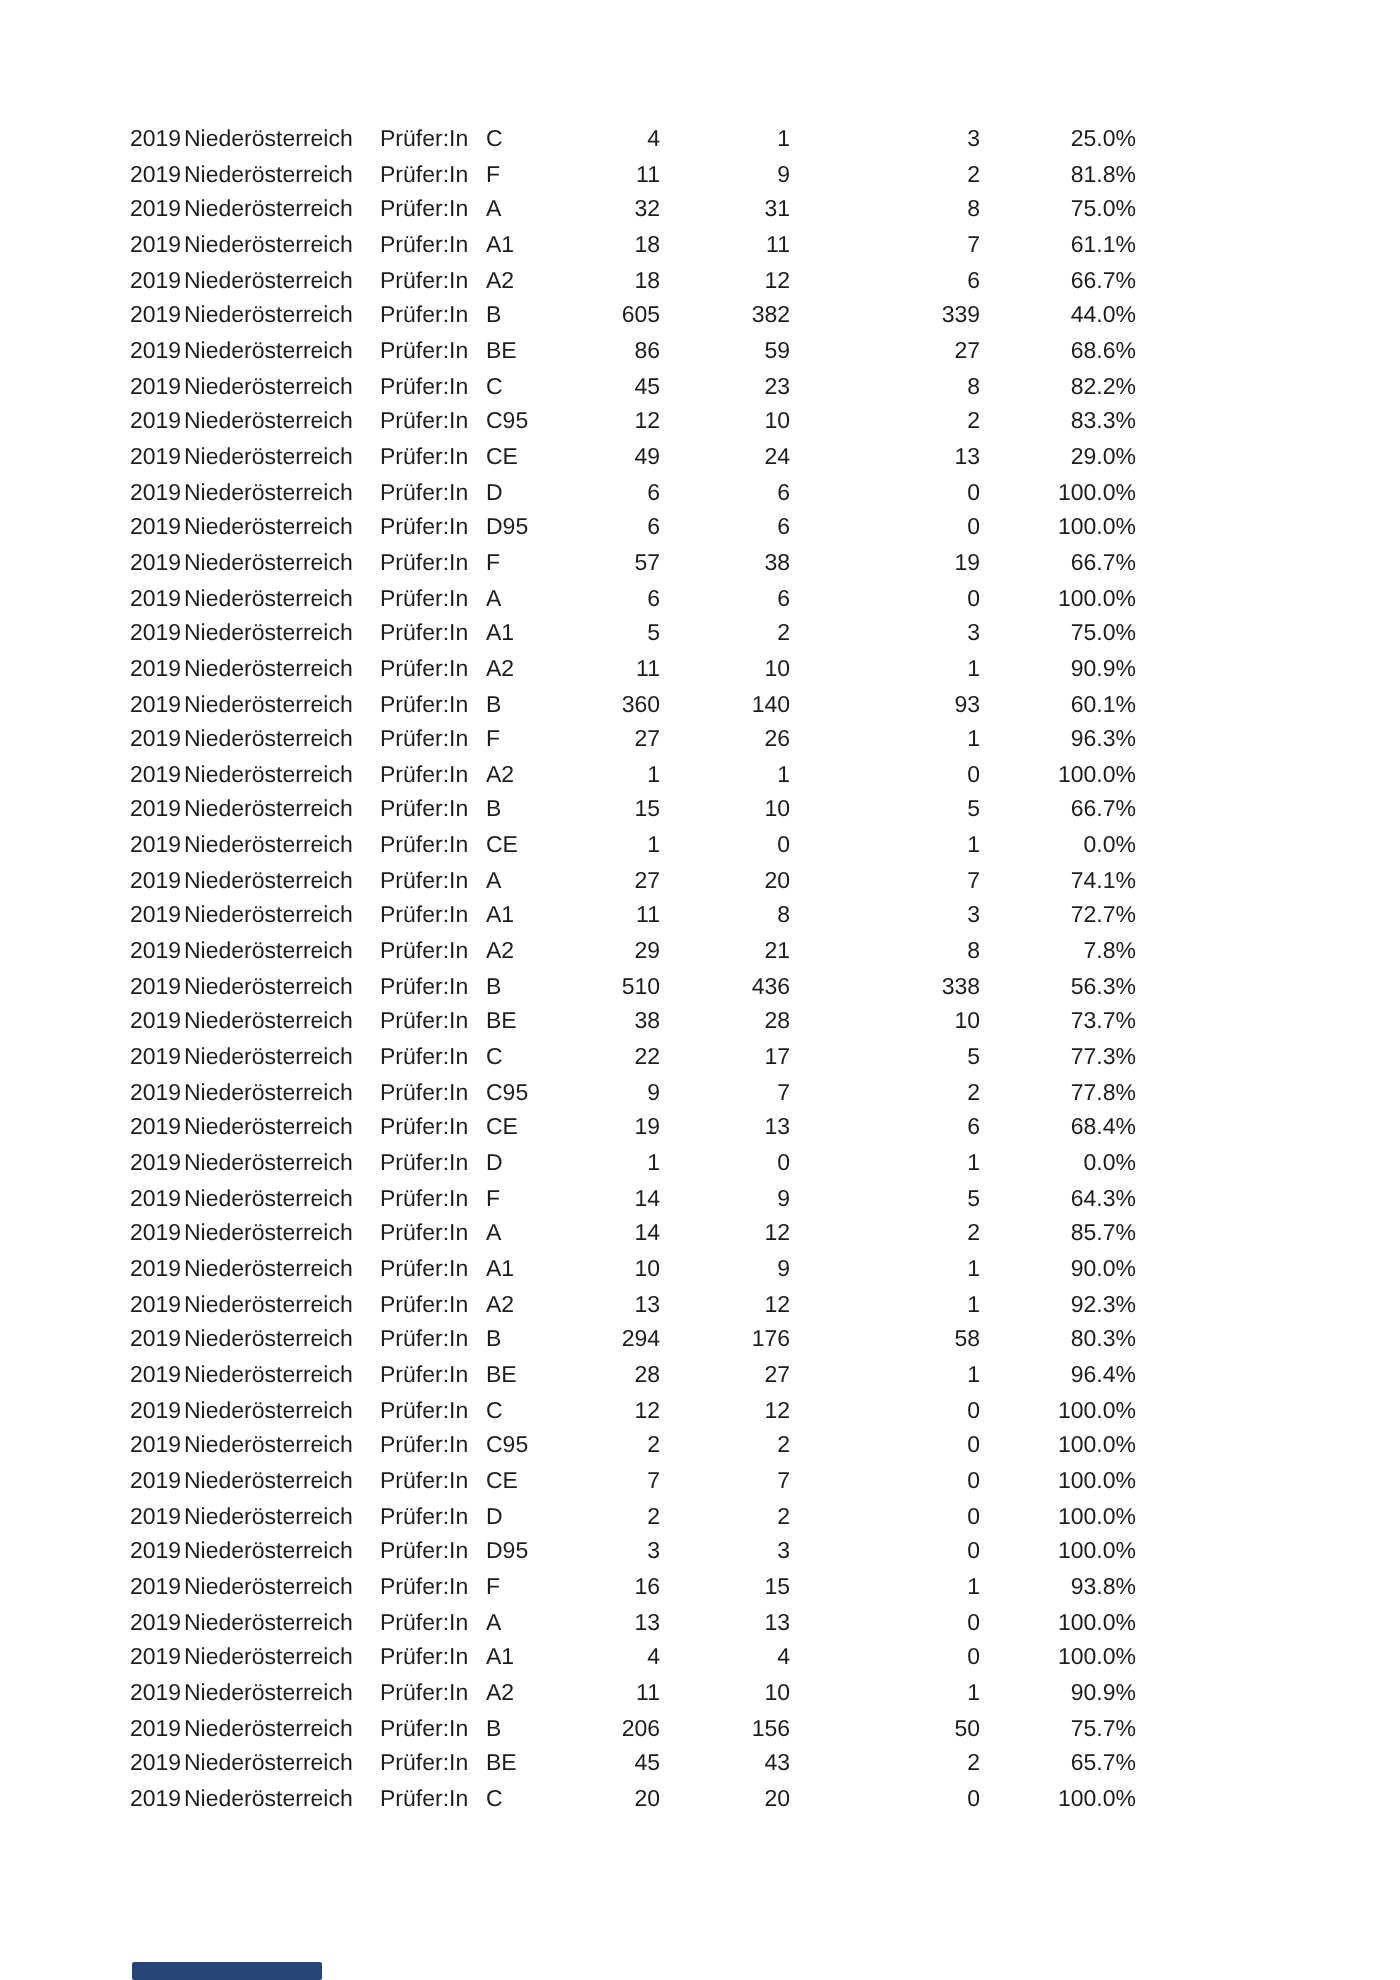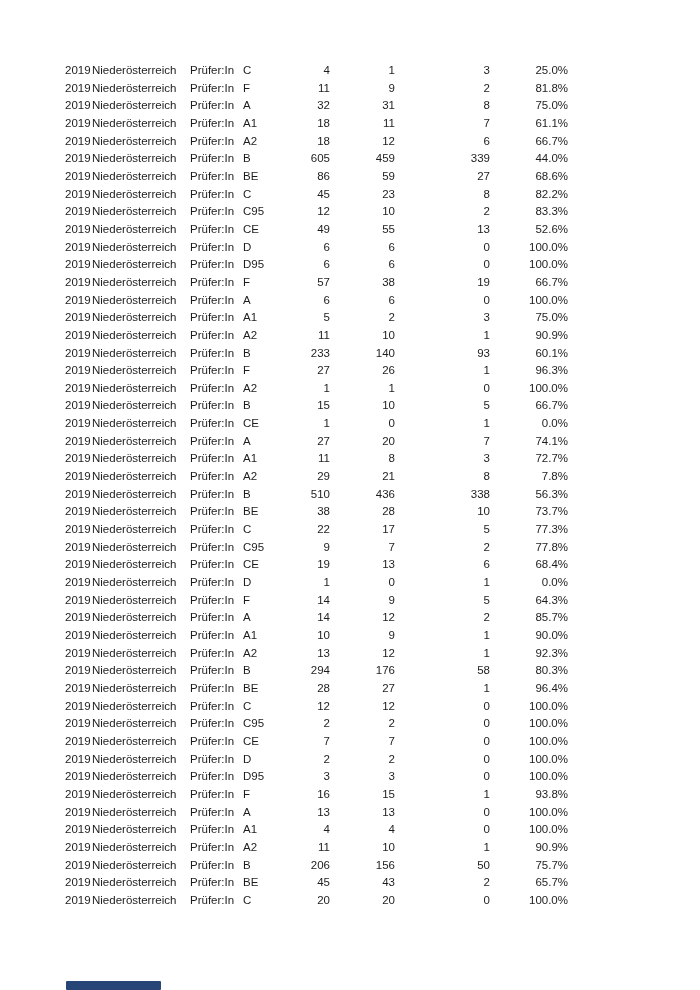--- a/index.html
+++ b/index.html
@@ -87,21 +87,21 @@
         <div class="cell num">12</div>
         <div class="cell num">6</div>
         <div class="cell num">66.7%</div>
       </div>
       <div class="row">
         <div class="cell">2019</div>
         <div class="cell">Niederösterreich</div>
         <div class="cell">Prüfer:In</div>
         <div class="cell">B</div>
         <div class="cell num">605</div>
-        <div class="cell num">459</div>
+        <div class="cell num">382</div>
         <div class="cell num">339</div>
         <div class="cell num">44.0%</div>
       </div>
       <div class="row">
         <div class="cell">2019</div>
         <div class="cell">Niederösterreich</div>
         <div class="cell">Prüfer:In</div>
         <div class="cell">BE</div>
         <div class="cell num">86</div>
         <div class="cell num">59</div>
@@ -127,23 +127,23 @@
         <div class="cell num">10</div>
         <div class="cell num">2</div>
         <div class="cell num">83.3%</div>
       </div>
       <div class="row">
         <div class="cell">2019</div>
         <div class="cell">Niederösterreich</div>
         <div class="cell">Prüfer:In</div>
         <div class="cell">CE</div>
         <div class="cell num">49</div>
-        <div class="cell num">55</div>
+        <div class="cell num">24</div>
         <div class="cell num">13</div>
-        <div class="cell num">52.6%</div>
+        <div class="cell num">29.0%</div>
       </div>
       <div class="row">
         <div class="cell">2019</div>
         <div class="cell">Niederösterreich</div>
         <div class="cell">Prüfer:In</div>
         <div class="cell">D</div>
         <div class="cell num">6</div>
         <div class="cell num">6</div>
         <div class="cell num">0</div>
         <div class="cell num">100.0%</div>
@@ -196,21 +196,21 @@
         <div class="cell num">11</div>
         <div class="cell num">10</div>
         <div class="cell num">1</div>
         <div class="cell num">90.9%</div>
       </div>
       <div class="row">
         <div class="cell">2019</div>
         <div class="cell">Niederösterreich</div>
         <div class="cell">Prüfer:In</div>
         <div class="cell">B</div>
-        <div class="cell num">233</div>
+        <div class="cell num">360</div>
         <div class="cell num">140</div>
         <div class="cell num">93</div>
         <div class="cell num">60.1%</div>
       </div>
       <div class="row">
         <div class="cell">2019</div>
         <div class="cell">Niederösterreich</div>
         <div class="cell">Prüfer:In</div>
         <div class="cell">F</div>
         <div class="cell num">27</div>

